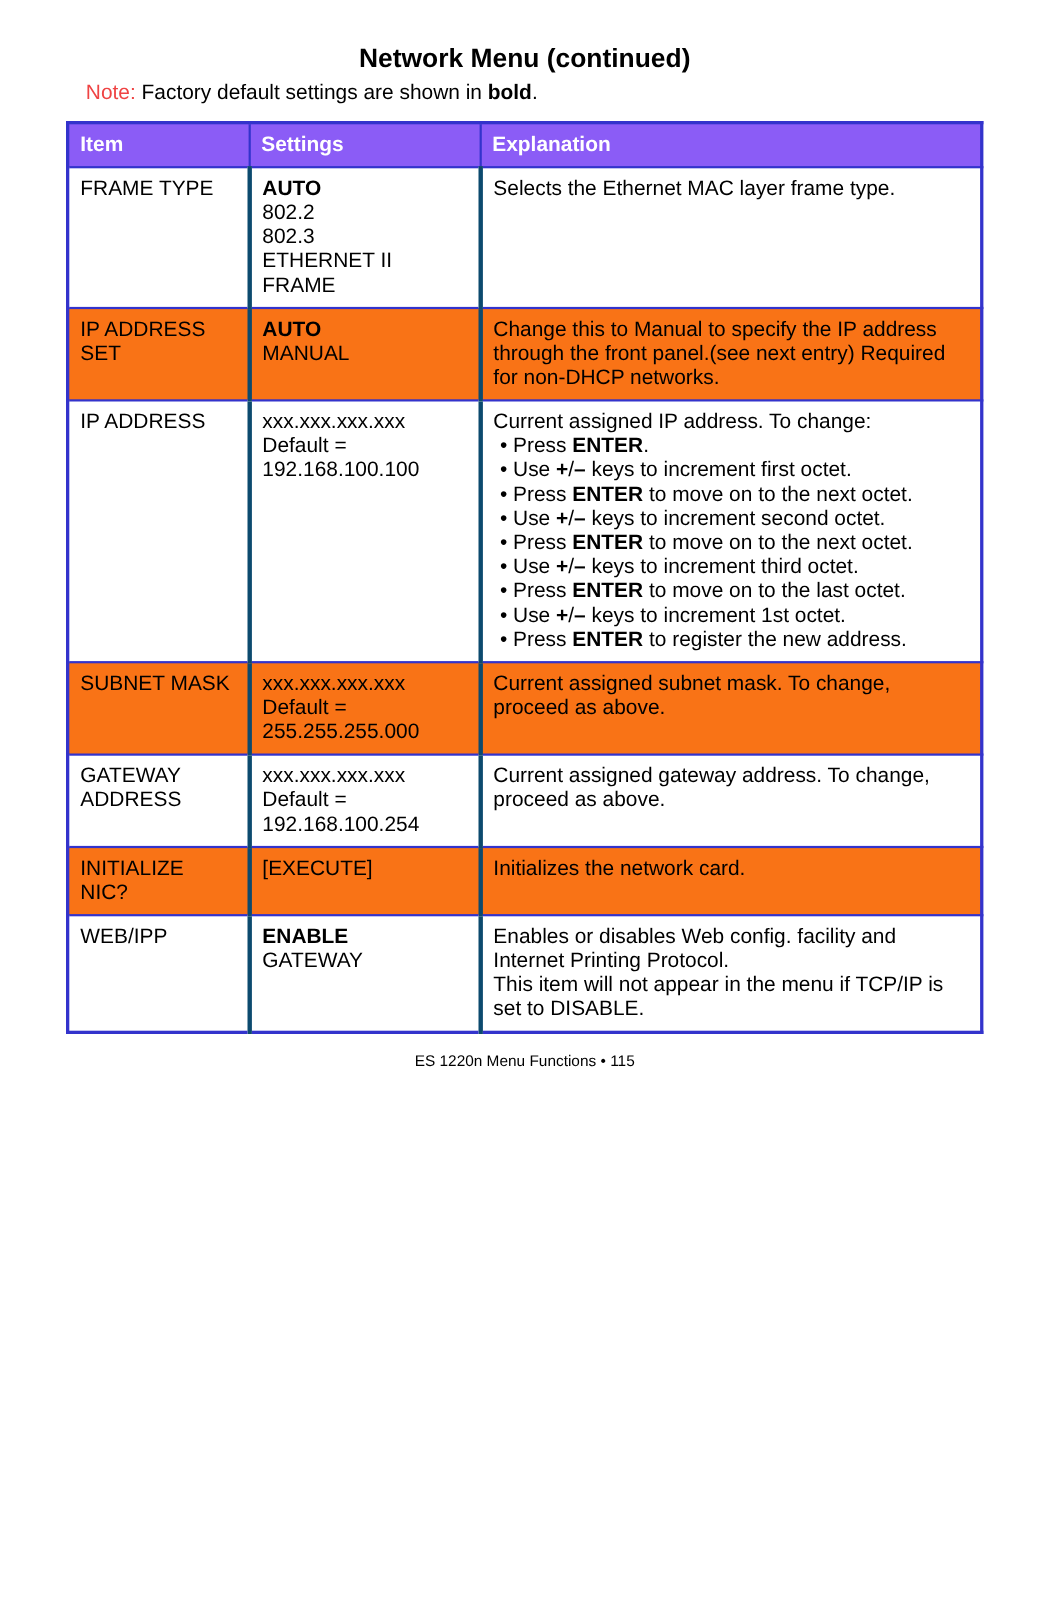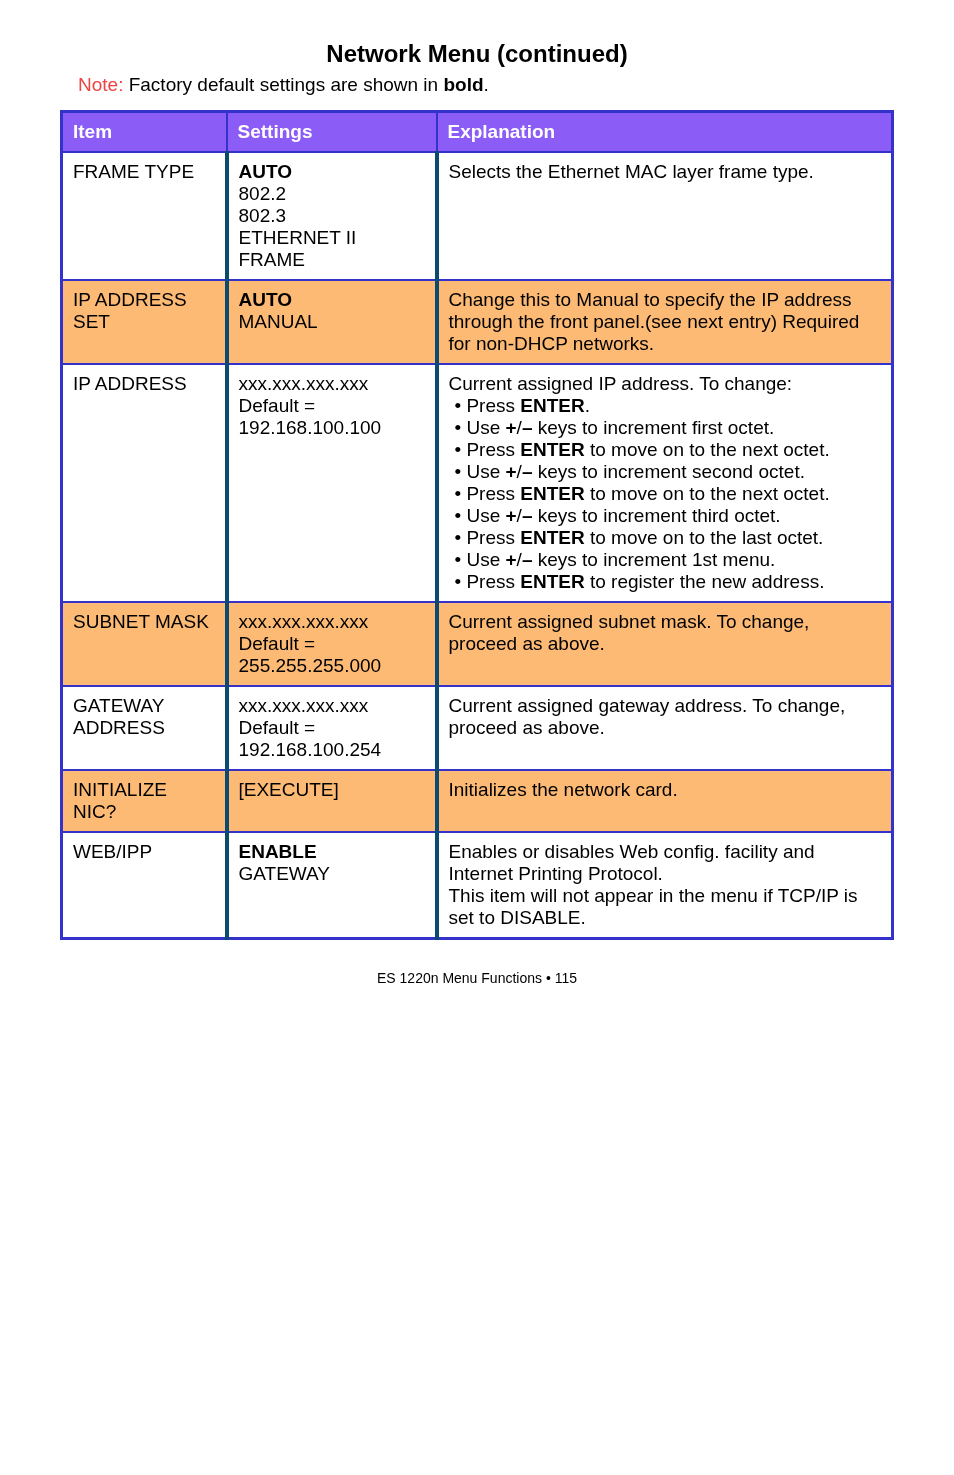--- a/index.html
+++ b/index.html
@@ -40,30 +40,30 @@
   }
   th:last-child { border-right: none; }
   td {
     padding: 8px 10px;
     font-size: 19px;
     vertical-align: top;
     border-top: 2px solid #3333cc;
     border-right: 4px solid #0c4a6e;
   }
   td:last-child { border-right: none; margin-left: 12px; }
-  tr.shaded td { background: #fdba74; }
+  tr.shaded td { background: #f97316; }
   .col-item { width: 165px; }
   .col-settings { width: 210px; }
   .bold { font-weight: bold; }
   .exp-list { margin: 0; padding: 0; list-style: none; }
   .exp-list li { text-indent: -12px; padding-left: 18px; }
   .footer {
     text-align: center;
     font-size: 14px;
-    margin-top: 30px;
+    margin-top: 16px;
     color: #000;
   }
 </style>
 </head>
 <body>
 
 <div class="title">Network Menu (continued)</div>
 
 <div class="note-line">
   <span class="note-label">Note:</span><span> Factory default settings are shown in </span><span class="note-bold">bold</span><span>.</span>
@@ -109,21 +109,21 @@
       <td>
         <div>Current assigned IP address. To change:</div>
         <ul class="exp-list">
           <li><span>• Press </span><span class="bold">ENTER</span><span>.</span></li>
           <li><span>• Use </span><span class="bold">+</span><span>/</span><span class="bold">–</span><span> keys to increment first octet.</span></li>
           <li><span>• Press </span><span class="bold">ENTER</span><span>  to move on to the next octet.</span></li>
           <li><span>• Use </span><span class="bold">+</span><span>/</span><span class="bold">–</span><span> keys to increment second octet.</span></li>
           <li><span>• Press </span><span class="bold">ENTER</span><span>  to move on to the next octet.</span></li>
           <li><span>• Use </span><span class="bold">+</span><span>/</span><span class="bold">–</span><span> keys to increment third octet.</span></li>
           <li><span>• Press </span><span class="bold">ENTER</span><span>  to move on to the last octet.</span></li>
-          <li><span>• Use </span><span class="bold">+</span><span>/</span><span class="bold">–</span><span> keys to increment 1st menu.</span></li>
+          <li><span>• Use </span><span class="bold">+</span><span>/</span><span class="bold">–</span><span> keys to increment 1st octet.</span></li>
           <li><span>• Press </span><span class="bold">ENTER</span><span> to register the new address.</span></li>
         </ul>
       </td>
     </tr>
 
     <tr class="shaded">
       <td>SUBNET MASK</td>
       <td>
         <span>xxx.xxx.xxx.xxx</span><br>
         <span>Default =</span><br>

